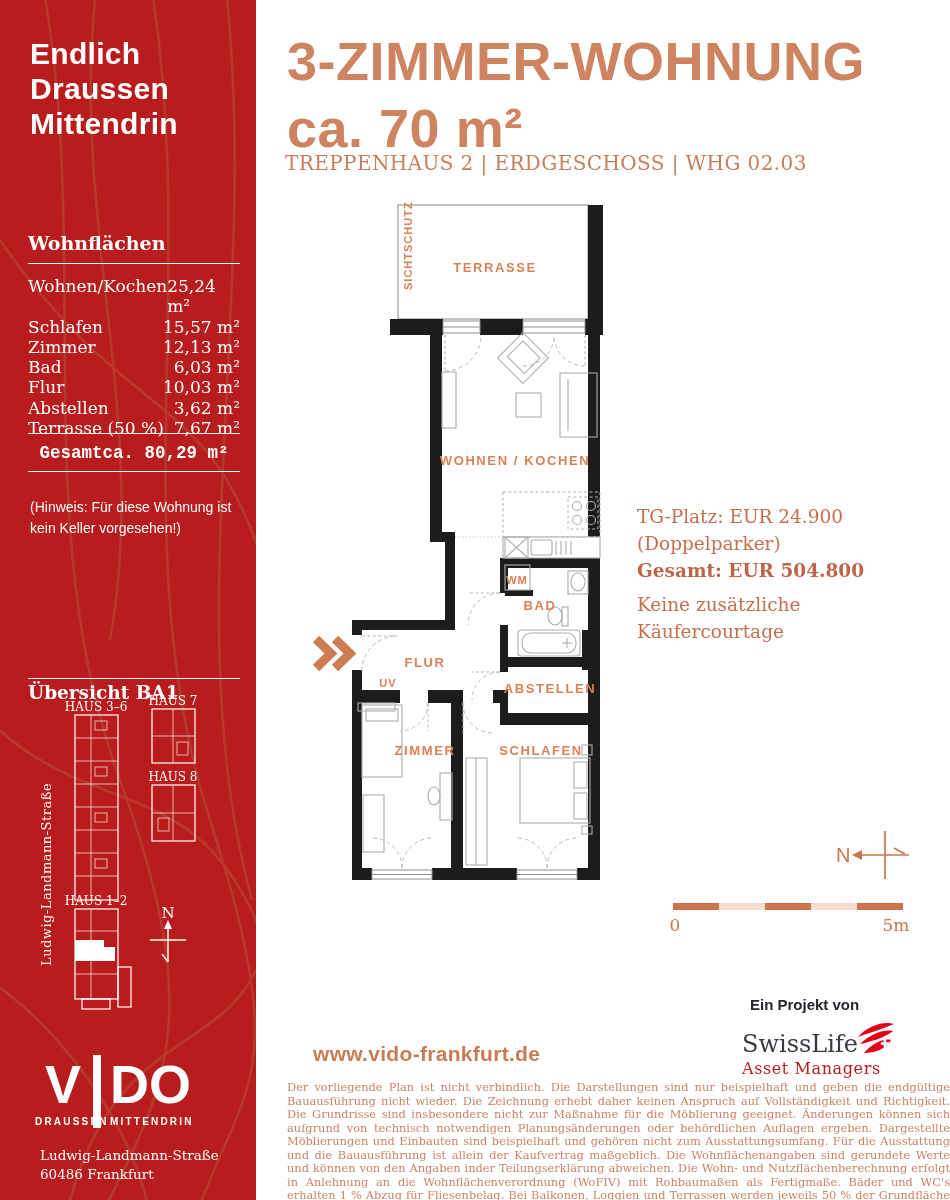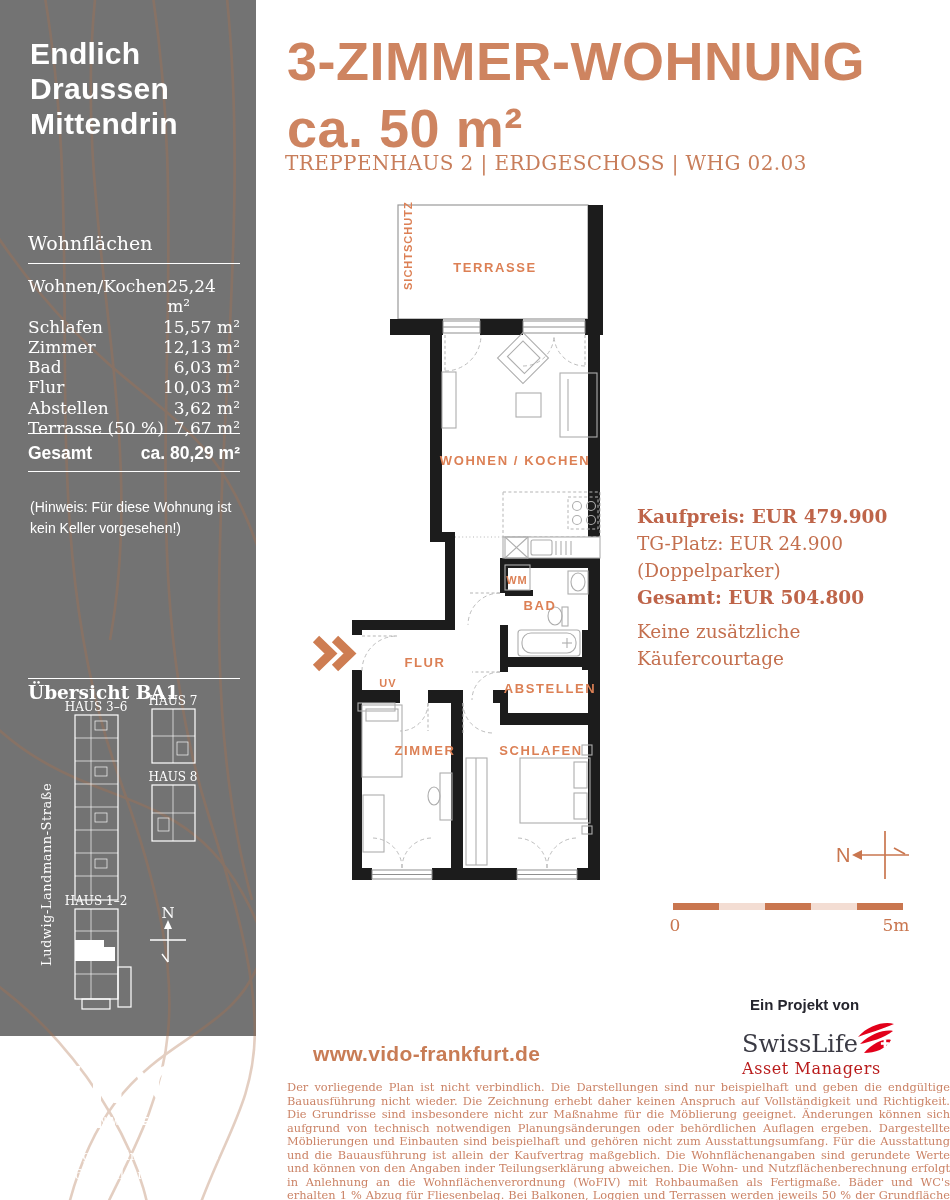--- a/index.html
+++ b/index.html
@@ -1,29 +1,29 @@
 <!DOCTYPE html>
 <html><head>
 <meta charset="utf-8">
 <style>
   html,body{margin:0;padding:0;}
   body{width:950px;height:1200px;background:#ffffff;position:relative;overflow:hidden;
        font-family:"Liberation Sans",sans-serif;}
   .abs{position:absolute;}
 
   
-  .sidebar{left:0;top:0;width:256px;height:1036px;background:#737373;}
+  .sidebar{left:0;top:0;width:256px;height:1200px;background:#b91c1c;}
   .veins{left:0;top:0;width:256px;height:1200px;pointer-events:none;}
   .headline{left:30px;top:36px;color:#ffffff;font-weight:bold;font-size:30px;line-height:35px;letter-spacing:.3px;}
-  .wf-title{left:28px;top:232px;color:#fff;font-family:"DejaVu Serif",serif;font-weight:normal;font-size:19px;}
+  .wf-title{left:28px;top:232px;color:#fff;font-family:"DejaVu Serif",serif;font-weight:bold;font-size:19px;}
   .s-hr{left:28px;width:212px;height:0;border-top:1.6px solid #ffffff;}
   .wf-rows{left:28px;top:276px;width:212px;color:#fff;font-family:"DejaVu Serif",serif;font-size:17px;line-height:20.3px;}
   .wf-row{display:flex;justify-content:space-between;}
-  .total-row{left:28px;top:443px;width:212px;color:#fff;font-family:Liberation Sans, sans-serif;
-             font-weight:bold;font-size:17.5px;display:flex;justify-content:space-between;}
+  .total-row{left:28px;top:443px;width:212px;color:#fff;font-family:Liberation Mono, monospace;
+             font-weight:bold;font-size:17.5px;display:flex;justify-content:center;}
   .note{left:30px;top:497px;width:206px;color:#fff;font-family:Liberation Sans, sans-serif;font-size:14px;line-height:21px;}
   .ueb-title{left:28px;top:646px;color:#fff;font-family:"DejaVu Serif",serif;font-weight:bold;font-size:18.5px;margin-top:36px;}
   .siteplan{left:25px;top:690px;}
   .vido{left:33px;top:1046px;}
   .addr{left:40px;top:1146px;color:#fff;font-family:"DejaVu Serif",serif;font-size:13.5px;line-height:19px;}
 
   
   .h1{left:287px;top:28px;color:#ce8460;font-weight:bold;font-size:54px;line-height:67px;letter-spacing:.5px;}
   .subtitle{left:285px;top:151px;color:#c87e5b;font-family:"DejaVu Serif",serif;font-size:20px;letter-spacing:.4px;}
 
@@ -203,21 +203,21 @@
   </svg>
 
   <div class="abs addr">
     <div>Ludwig-Landmann-Straße</div>
     <div>60486 Frankfurt</div>
   </div>
 </div>
 
 <div class="abs h1">
   <div>3-ZIMMER-WOHNUNG</div>
-  <div>ca. 50 m²</div>
+  <div>ca. 70 m²</div>
 </div>
 <div class="abs subtitle">TREPPENHAUS 2 | ERDGESCHOSS | WHG 02.03</div>
 
 <svg class="abs plan" width="330" height="710" viewBox="0 0 330 710">
 
   <rect x="98" y="10" width="190" height="114" fill="#ffffff" stroke="#9a9a9a" stroke-width="1.2"></rect>
 
   <g class="wall">
     <rect x="288" y="10" width="15" height="130"></rect>
     <rect x="288" y="124" width="12" height="561"></rect>
@@ -347,21 +347,20 @@
   <text class="rlabel-s" x="217" y="389" text-anchor="middle" font-size="12">WM</text>
   <text class="rlabel" x="240" y="415" text-anchor="middle">BAD</text>
   <text class="rlabel" x="125" y="472" text-anchor="middle">FLUR</text>
   <text class="rlabel-s" x="88" y="492" text-anchor="middle" font-size="11">UV</text>
   <text class="rlabel" x="250" y="498" text-anchor="middle" font-size="12.5">ABSTELLEN</text>
   <text class="rlabel" x="125" y="560" text-anchor="middle">ZIMMER</text>
   <text class="rlabel" x="241" y="560" text-anchor="middle">SCHLAFEN</text>
 </svg>
 
 <div class="abs prices">
-  <div class="b">Kaufpreis: EUR 479.900</div>
   <div>TG-Platz: EUR 24.900 (Doppelparker)</div>
   <div class="b">Gesamt: EUR 504.800</div>
   <div class="courtage">Keine zusätzliche Käufercourtage</div>
 </div>
 
 <svg class="abs northscale" width="280" height="120" viewBox="0 0 280 120">
   <g>
     <text class="ns-text" x="196" y="42">N</text>
     <polygon points="212,35 222,30 222,40" fill="#c9764f"></polygon>
     <line class="ns-line" x1="221" y1="35" x2="269" y2="35"></line>

